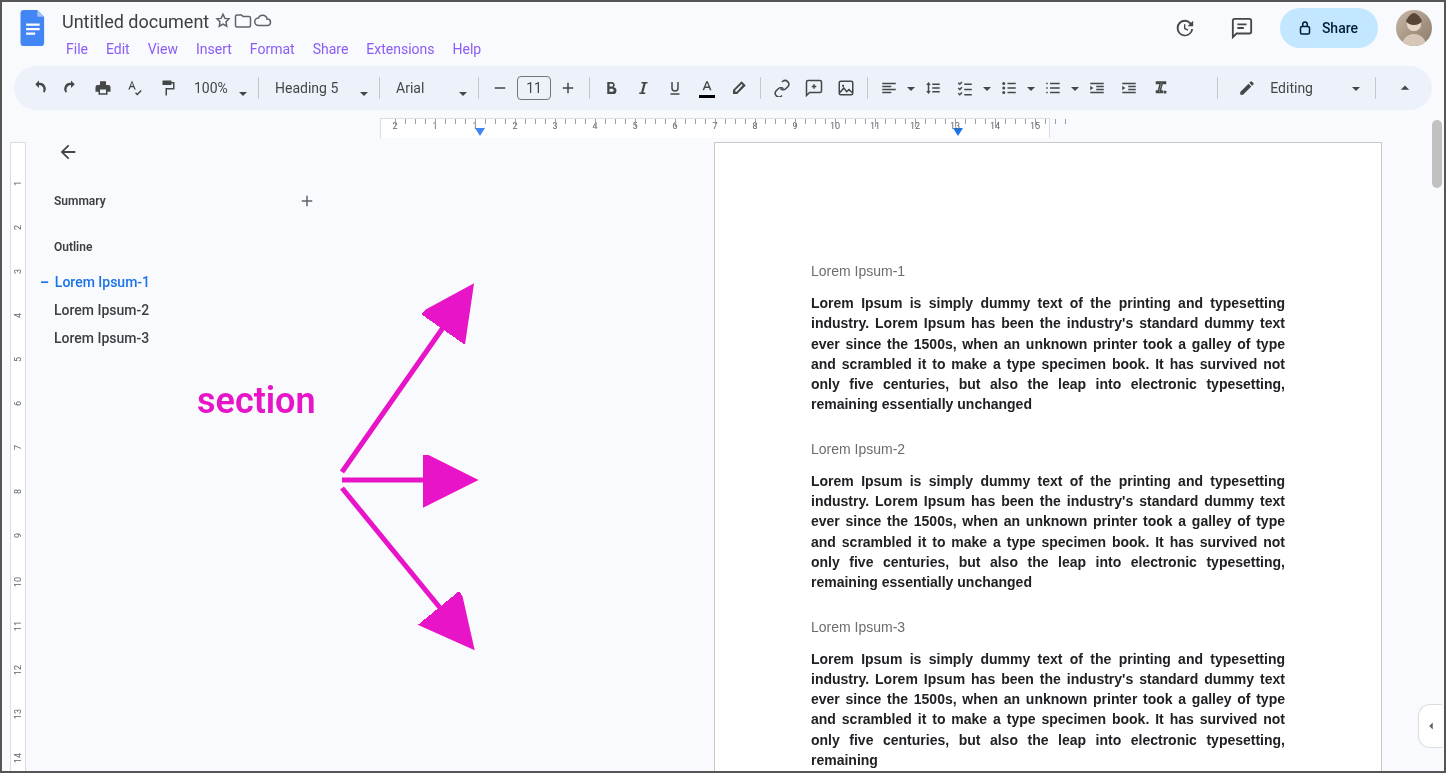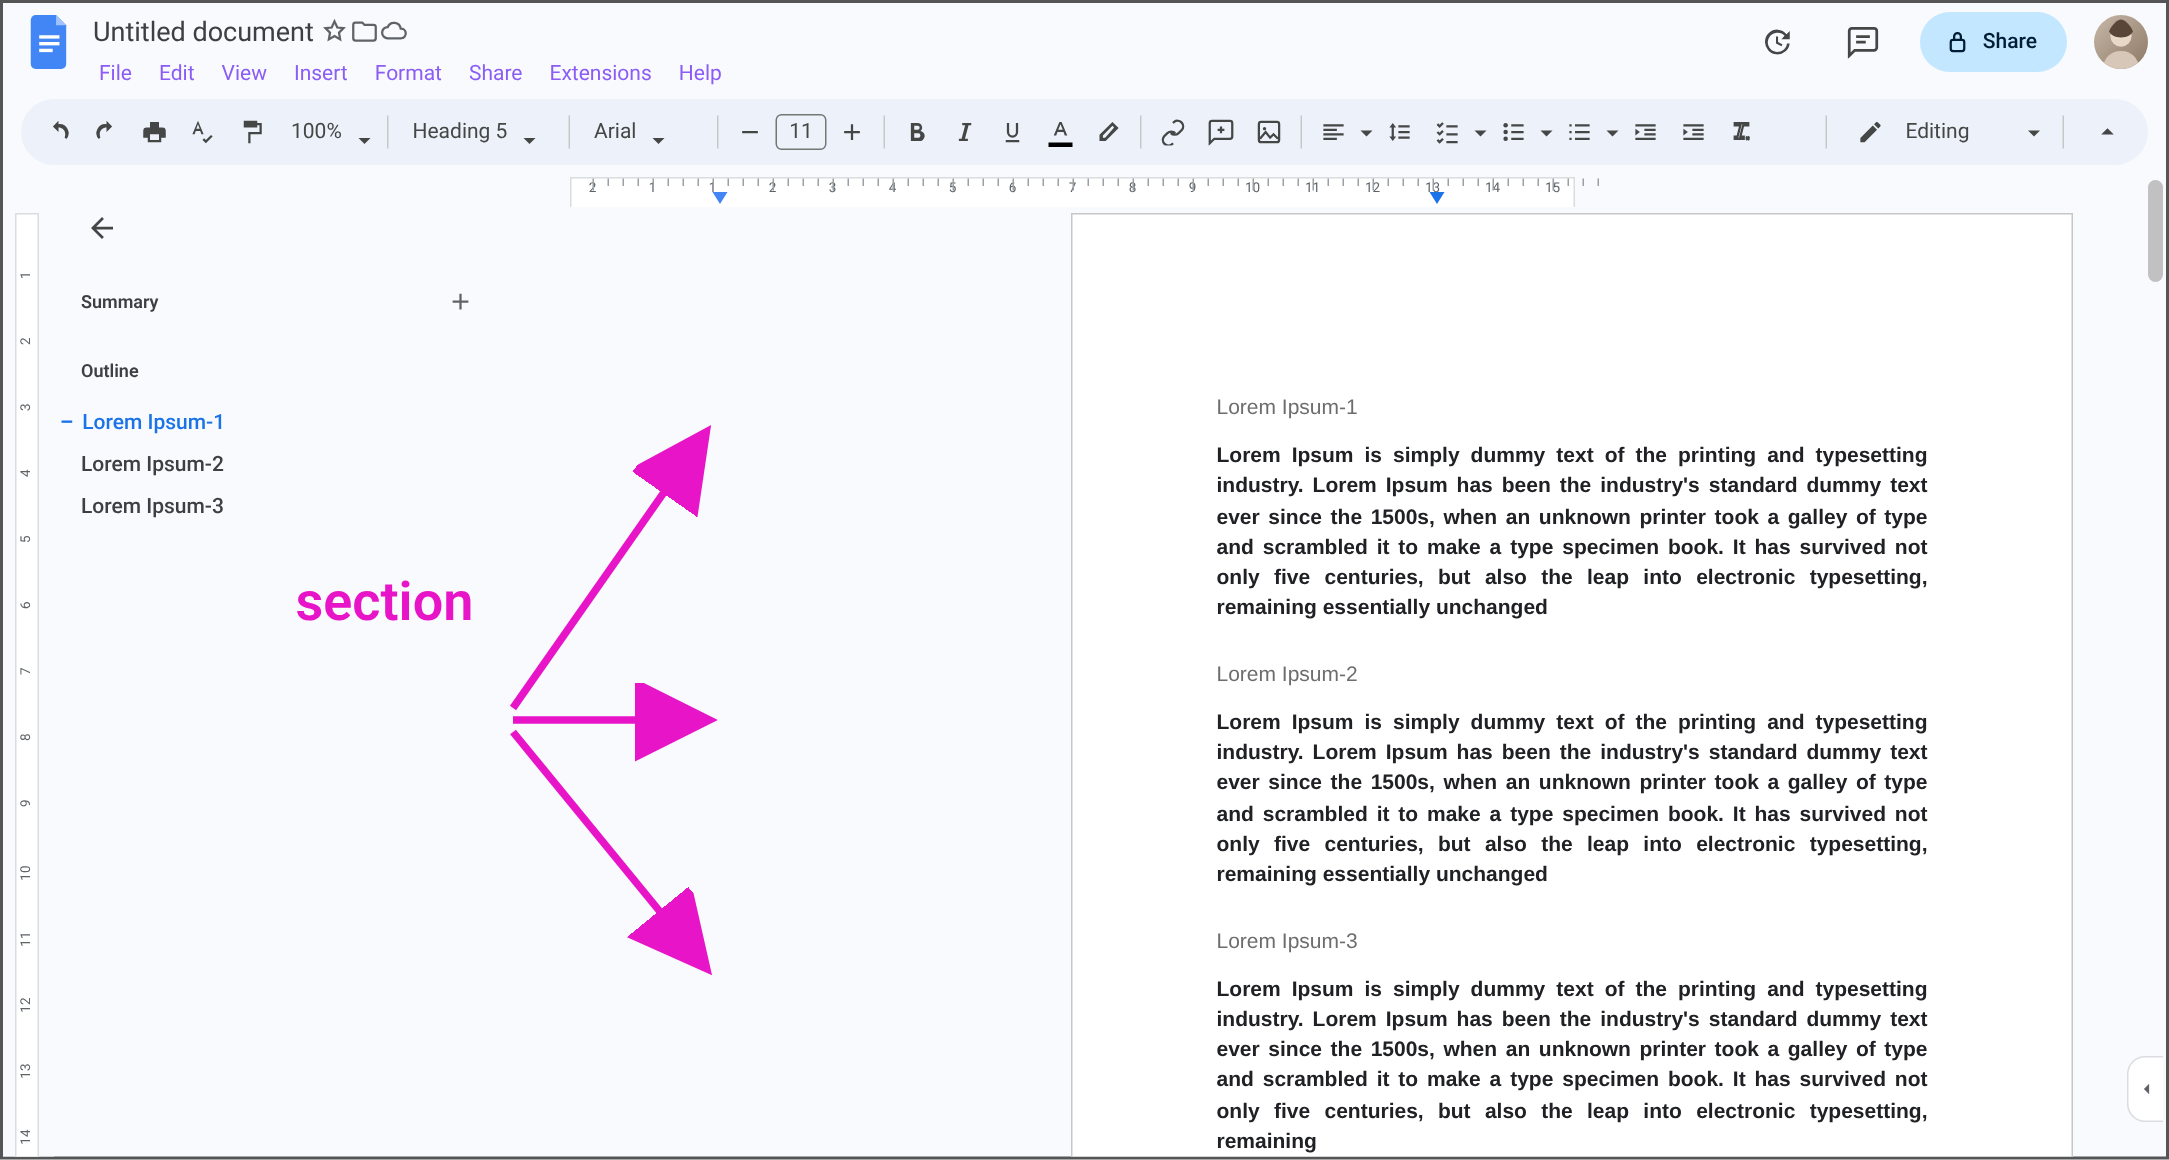--- a/index.html
+++ b/index.html
@@ -24,21 +24,21 @@
 .avatar { width:36px; height:36px; border-radius:50%; background:linear-gradient(135deg,#c8b8a8 0%, #8c7866 100%); display:flex; align-items:center; justify-content:center; overflow:hidden; cursor:pointer; }
 .avatar svg { width:36px; height:36px; }
 
 
 .toolbar-wrap { padding:0 12px 8px 12px; }
 .toolbar { background:#edf2fa; border-radius:24px; height:44px; display:flex; align-items:center; padding:0 10px; gap:2px; }
 .tb-btn { width:30px; height:30px; border-radius:4px; display:flex; align-items:center; justify-content:center; cursor:pointer; }
 .tb-btn svg { width:18px; height:18px; fill:#444746; }
 .tb-sep { width:1px; height:22px; background:#c7c7c7; margin:0 4px; }
 .tb-text { font-size:14px; color:#444746; padding:0 4px; cursor:pointer; }
-.tb-select { display:flex; align-items:center; gap:6px; padding:0 6px; min-width:80px; cursor:pointer; }
+.tb-select { display:flex; align-items:center; gap:6px; padding:0 6px; min-width:80px; justify-content:space-between; cursor:pointer; }
 .tb-select .caret { width:8px; height:8px; }
 .font-size-box { border:1px solid #747775; border-radius:4px; width:34px; height:24px; display:flex; align-items:center; justify-content:center; font-size:14px; color:#444746; }
 .tb-spacer { flex:1; }
 .editing-pill { display:flex; align-items:center; gap:10px; padding:0 8px 0 14px; cursor:pointer; }
 .editing-pill svg { width:18px; height:18px; fill:#444746; }
 .chev-up-btn { width:34px; height:34px; border-radius:50%; display:flex; align-items:center; justify-content:center; cursor:pointer; margin-left:6px; }
 .chev-up-btn svg { width:20px; height:20px; fill:#444746; }
 .underline-a { position:relative; }
 .underline-a::after { content:""; position:absolute; left:7px; right:7px; bottom:5px; height:3px; background:#000; }
 

